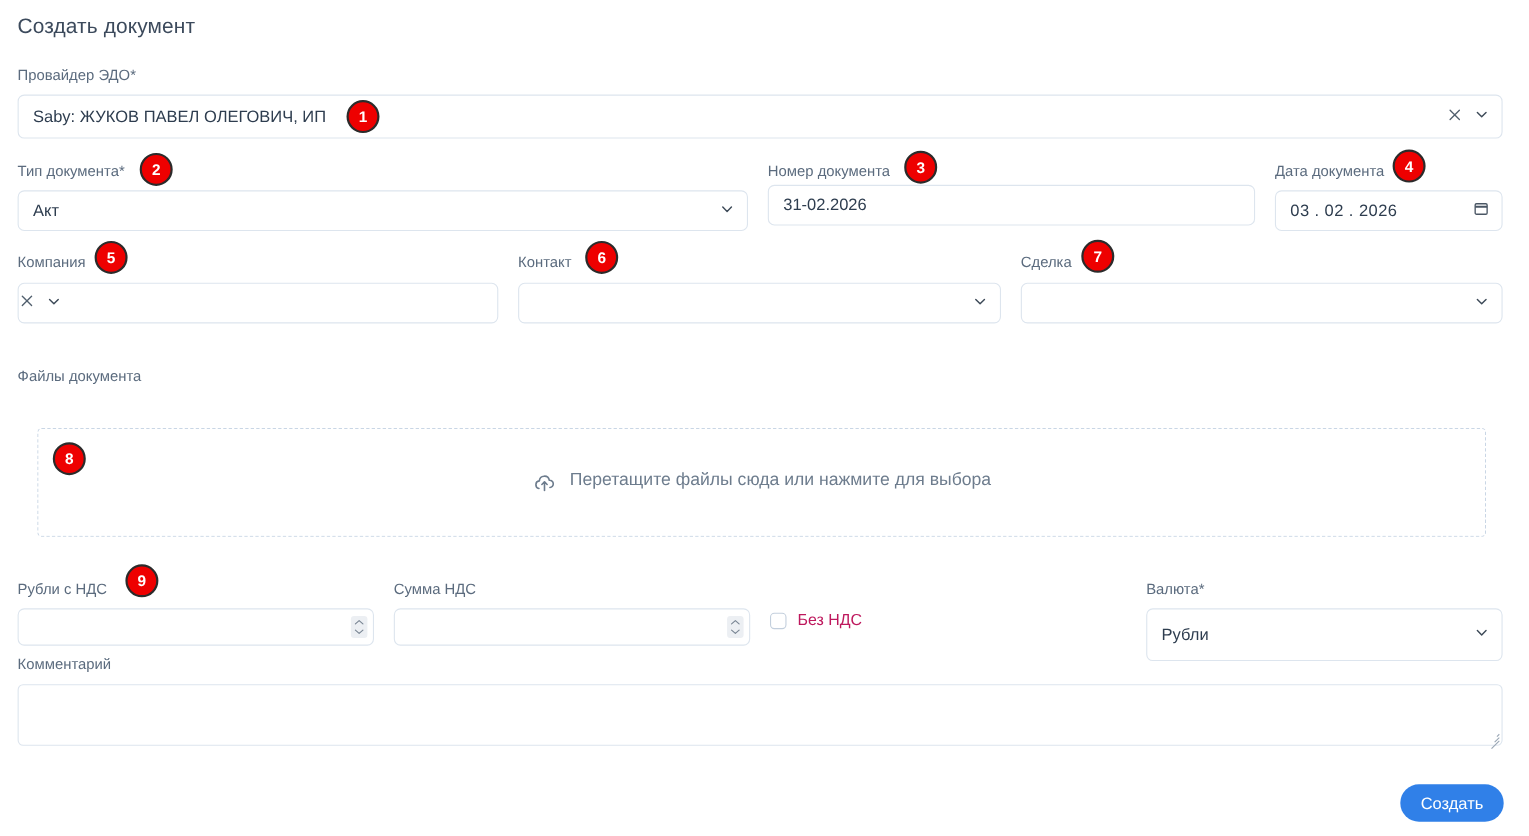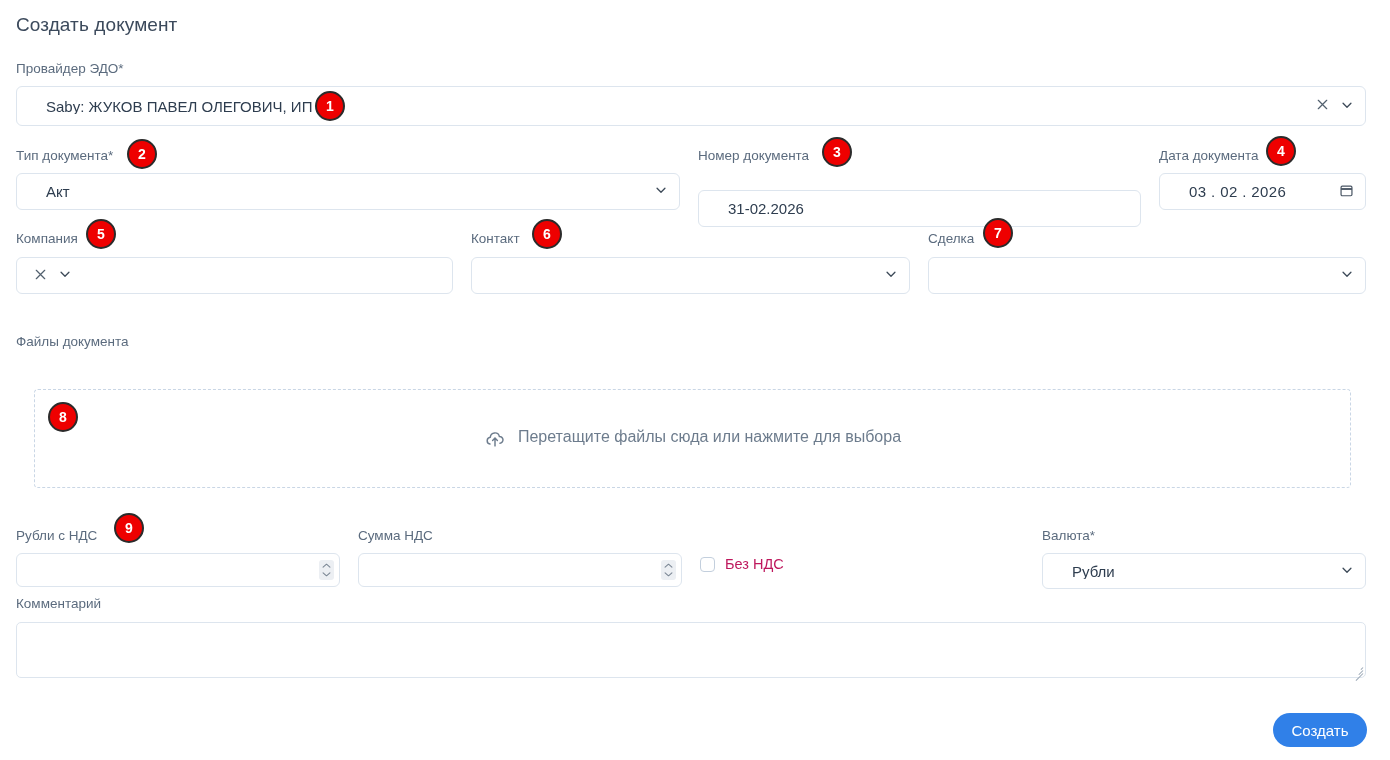--- a/index.html
+++ b/index.html
@@ -35,21 +35,20 @@
   
   .ctl {
     position: absolute;
     background: #ffffff;
     border: 1px solid #dde5ee;
     border-radius: 6px;
     display: flex;
     align-items: center;
     font-size: 15px;
     color: #2e3d4f;
-    padding-left: 16px;
   }
   .ctl .val {
     padding-left: 13px;
     flex: 1 1 auto;
     white-space: nowrap;
     overflow: hidden;
     line-height: 1;
   }
   .ctl .adorn {
     flex: 0 0 auto;
@@ -193,21 +192,21 @@
     <span class="adorn">
       <span class="chev">
         <svg width="14" height="14" viewBox="0 0 16 16" fill="none" stroke="#3d4a58" stroke-width="1.5" stroke-linecap="round" stroke-linejoin="round">
           <path d="M3.5 6 L8 10.5 L12.5 6"></path>
         </svg>
       </span>
     </span>
   </div>
 
   <div class="field-label" style="left:698px; top:148px;">Номер документа</div>
-  <div class="ctl" style="left:698px; top:190px; width:443px; height:37px;">
+  <div class="ctl" style="left:698px; top:168px; width:443px; height:37px;">
     <span class="val">31-02.2026</span>
   </div>
 
   <div class="field-label" style="left:1159px; top:148px;">Дата документа</div>
   <div class="ctl date-ctl" style="left:1159px; top:173px; width:207px; height:37px;">
     <span class="val">03 . 02 . 2026</span>
     <span class="adorn">
       <span>
         <svg width="15" height="15" viewBox="0 0 16 16" fill="none" stroke="#4a5664" stroke-width="1.3" stroke-linejoin="round">
           <rect x="2.2" y="3.4" width="11.6" height="10.2" rx="1.3"></rect>
@@ -297,21 +296,21 @@
       </svg>
     </div>
   </div>
 
   <div class="cbwrap" style="left:700px; top:556px;">
     <span class="cbox"></span>
     <span class="cblabel">Без НДС</span>
   </div>
 
   <div class="field-label" style="left:1042px; top:528px;">Валюта*</div>
-  <div class="ctl" style="left:1042px; top:553px; width:324px; height:36px;">
+  <div class="ctl" style="left:1042px; top:553px; width:324px; height:48px;">
     <span class="val">Рубли</span>
     <span class="adorn">
       <span class="chev">
         <svg width="14" height="14" viewBox="0 0 16 16" fill="none" stroke="#3d4a58" stroke-width="1.5" stroke-linecap="round" stroke-linejoin="round">
           <path d="M3.5 6 L8 10.5 L12.5 6"></path>
         </svg>
       </span>
     </span>
   </div>
 

